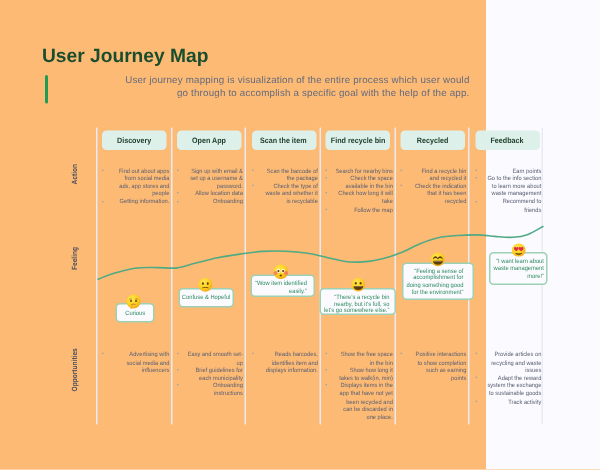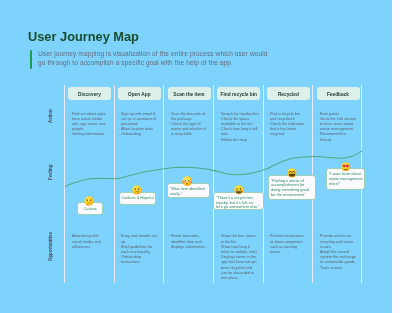--- a/index.html
+++ b/index.html
@@ -1,18 +1,18 @@
 <!DOCTYPE html>
 <html><head>
 <meta charset="utf-8">
 <style>
   * { box-sizing: border-box; margin:0; padding:0; }
   html,body { width:400px; height:313px; }
   body { background:#fafaff; font-family:"Liberation Sans", sans-serif; overflow:hidden; }
-  .page { position:relative; width:392px; height:313px; background:#7dd3fc; }
+  .page { position:relative; width:324px; height:313px; background:#fdba74;text-align:right; }
 
   .title { position:absolute; left:28px; top:31.2px; font-size:12.8px; font-weight:bold;
            color:#1a4d2e; letter-spacing:0px; white-space:nowrap; line-height:1; }
 
   .subwrap { position:absolute; left:29.5px; top:50px; width:275px; height:19px; }
   .subbar  { position:absolute; left:0; top:0; width:2px; height:18.5px; background:#1f9b54; border-radius:1px; }
   .subtext { position:absolute; left:8.5px; top:-1px; width:275px; }
   .sline { font-size:6.5px; color:#636a7d; line-height:9px; white-space:nowrap; letter-spacing:0.13px; }
 
   

